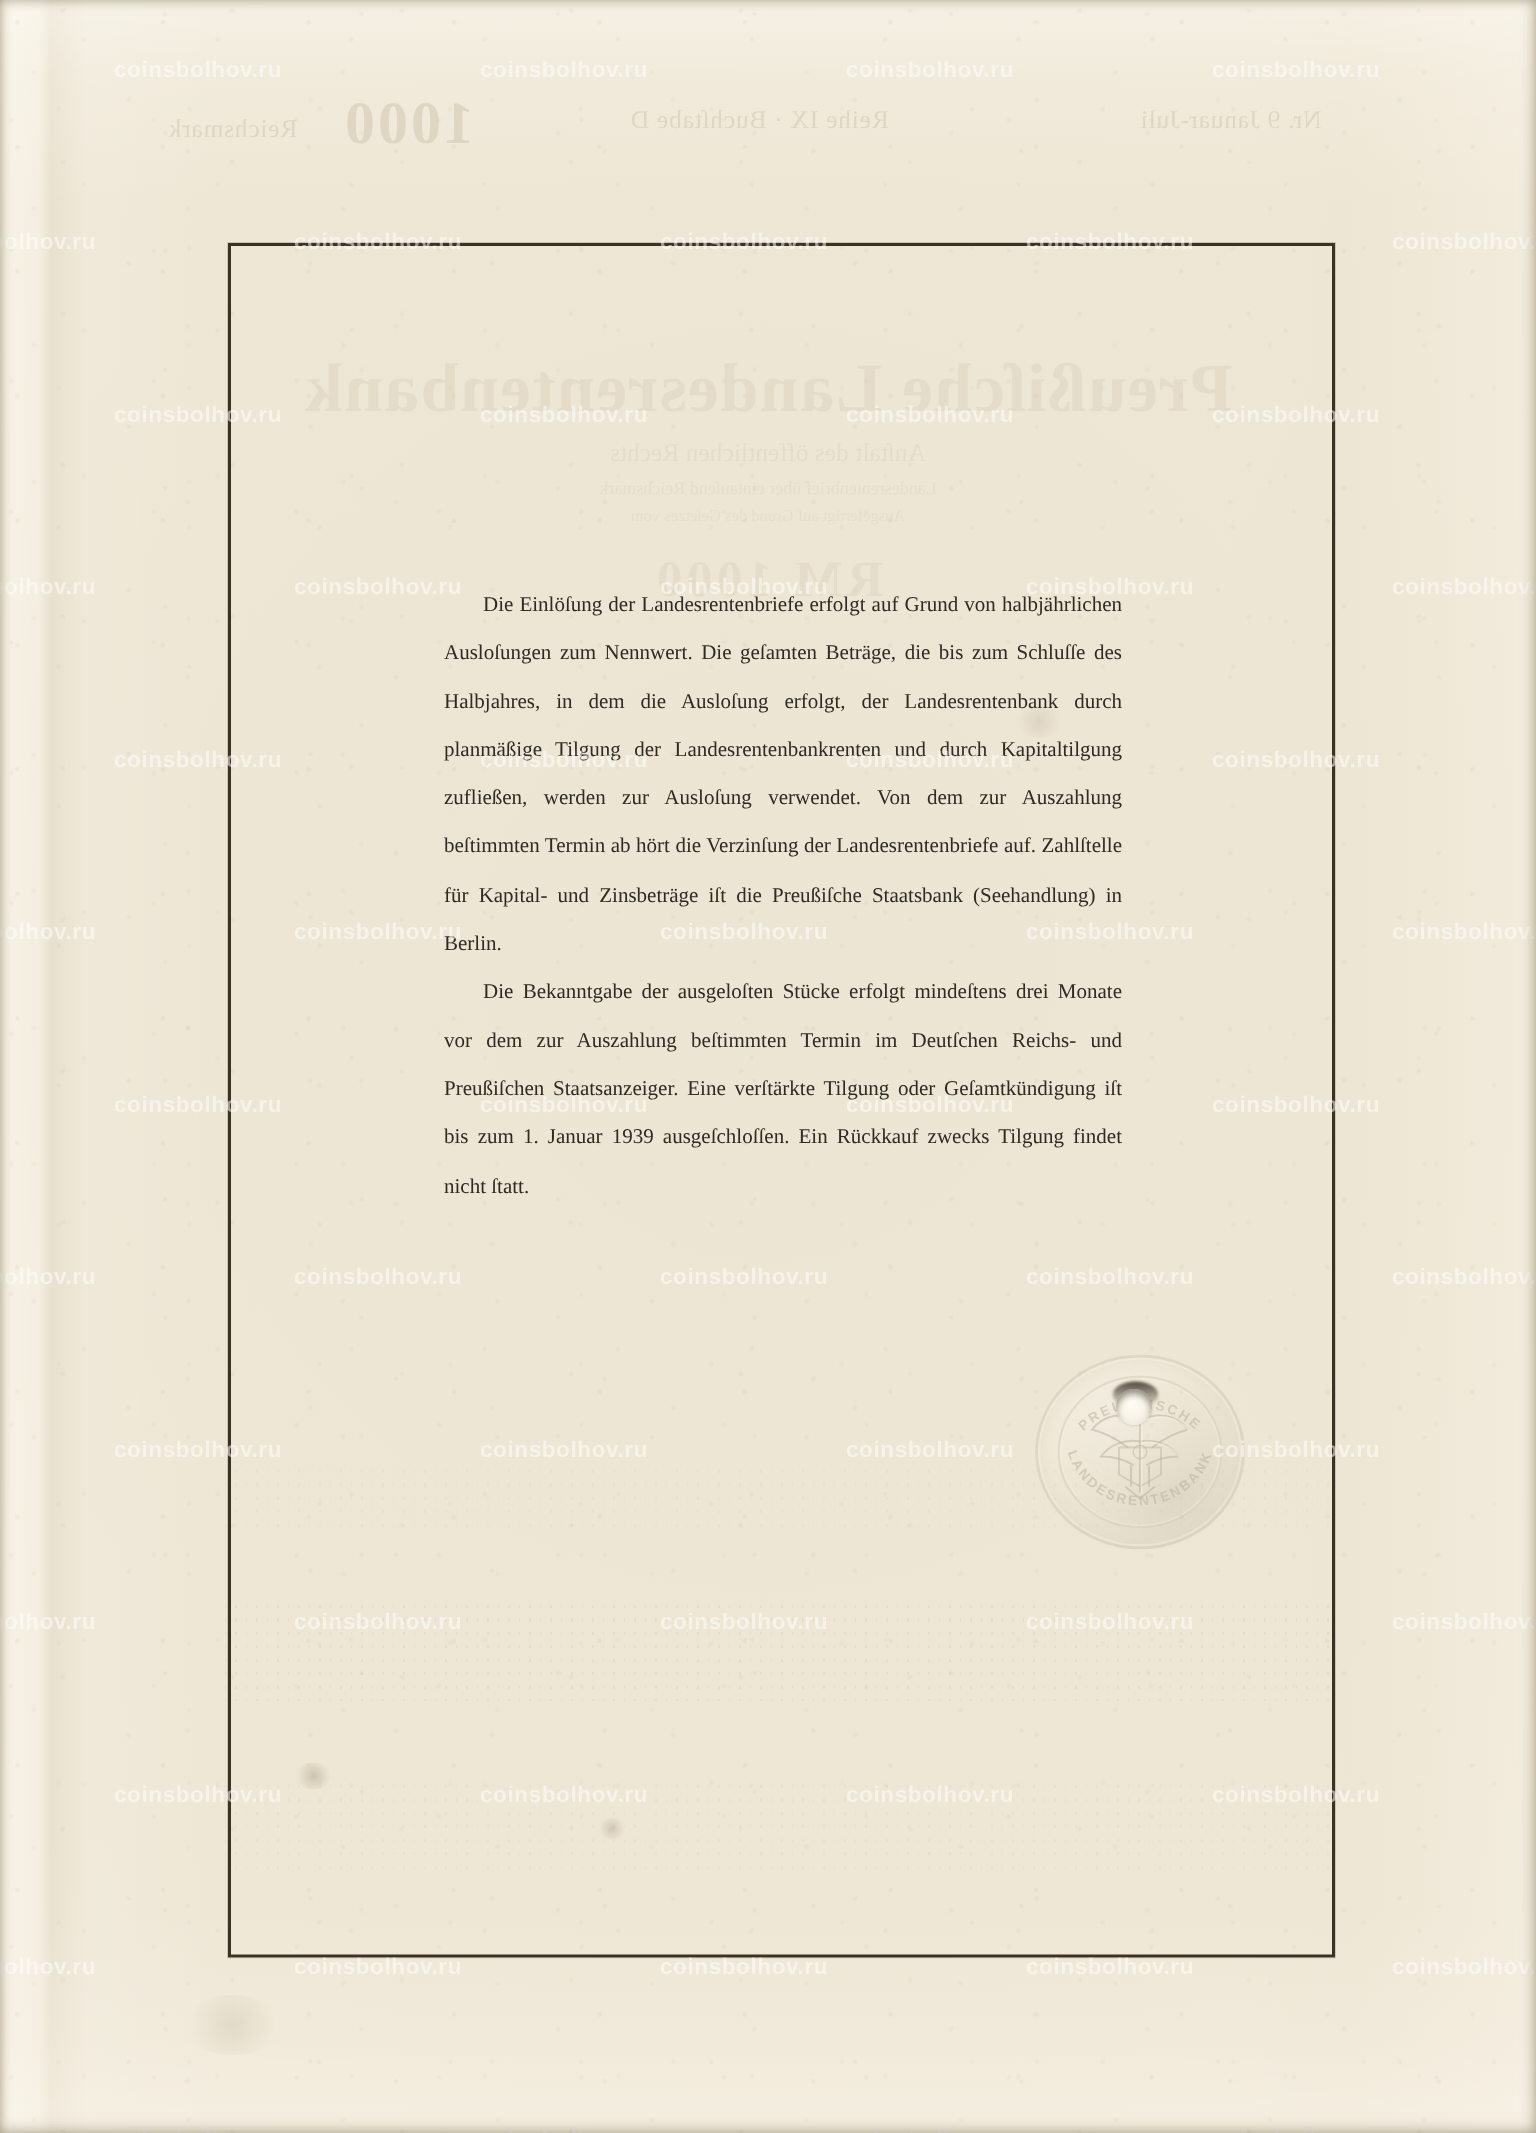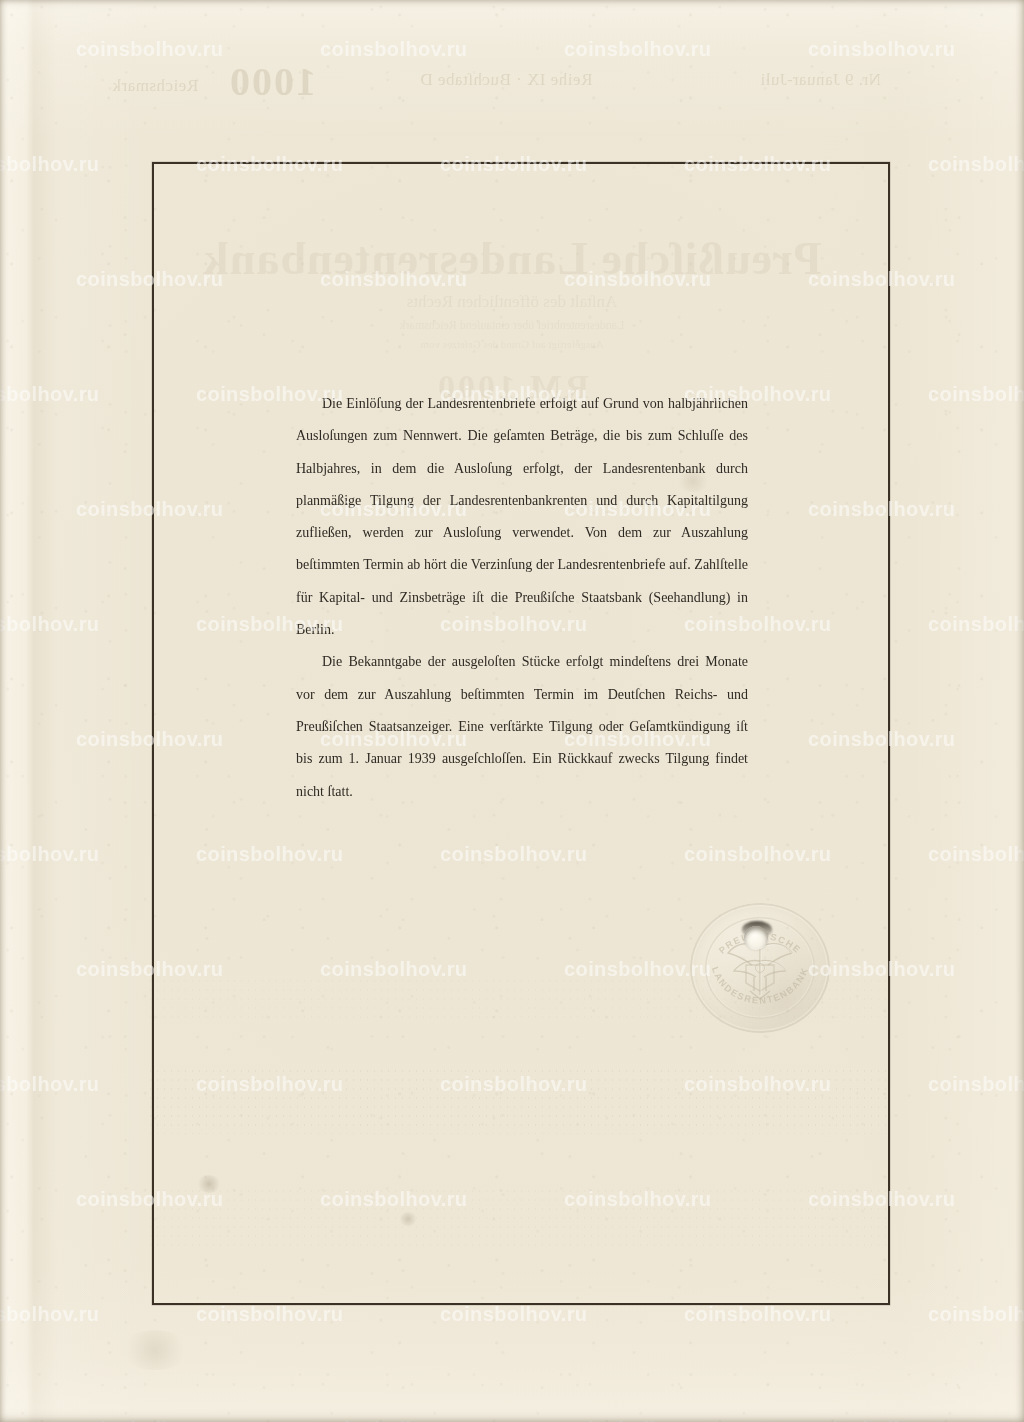--- a/index.html
+++ b/index.html
@@ -167,21 +167,21 @@
     border-radius:50% 50% 45% 45%;
     background:linear-gradient(180deg,rgba(40,34,24,.82),rgba(40,34,24,0));
     filter:blur(1.1px);
   }
 
   
   .wm-layer{position:absolute;inset:0;pointer-events:none;user-select:none;}
   .wm{
     position:absolute;
     font-family:"Liberation Sans",sans-serif;
-    font-size:20px;font-weight:bold;letter-spacing:.4px;
+    font-size:15px;font-weight:bold;letter-spacing:.4px;
     color:rgba(255,255,255,.52);
     white-space:nowrap;
   }
 
   
   .scan-edge{
     position:absolute;inset:0;pointer-events:none;
     box-shadow:
       inset 3px 0 7px -3px rgba(130,118,94,.45),
       inset -4px 0 9px -3px rgba(130,118,94,.40),

